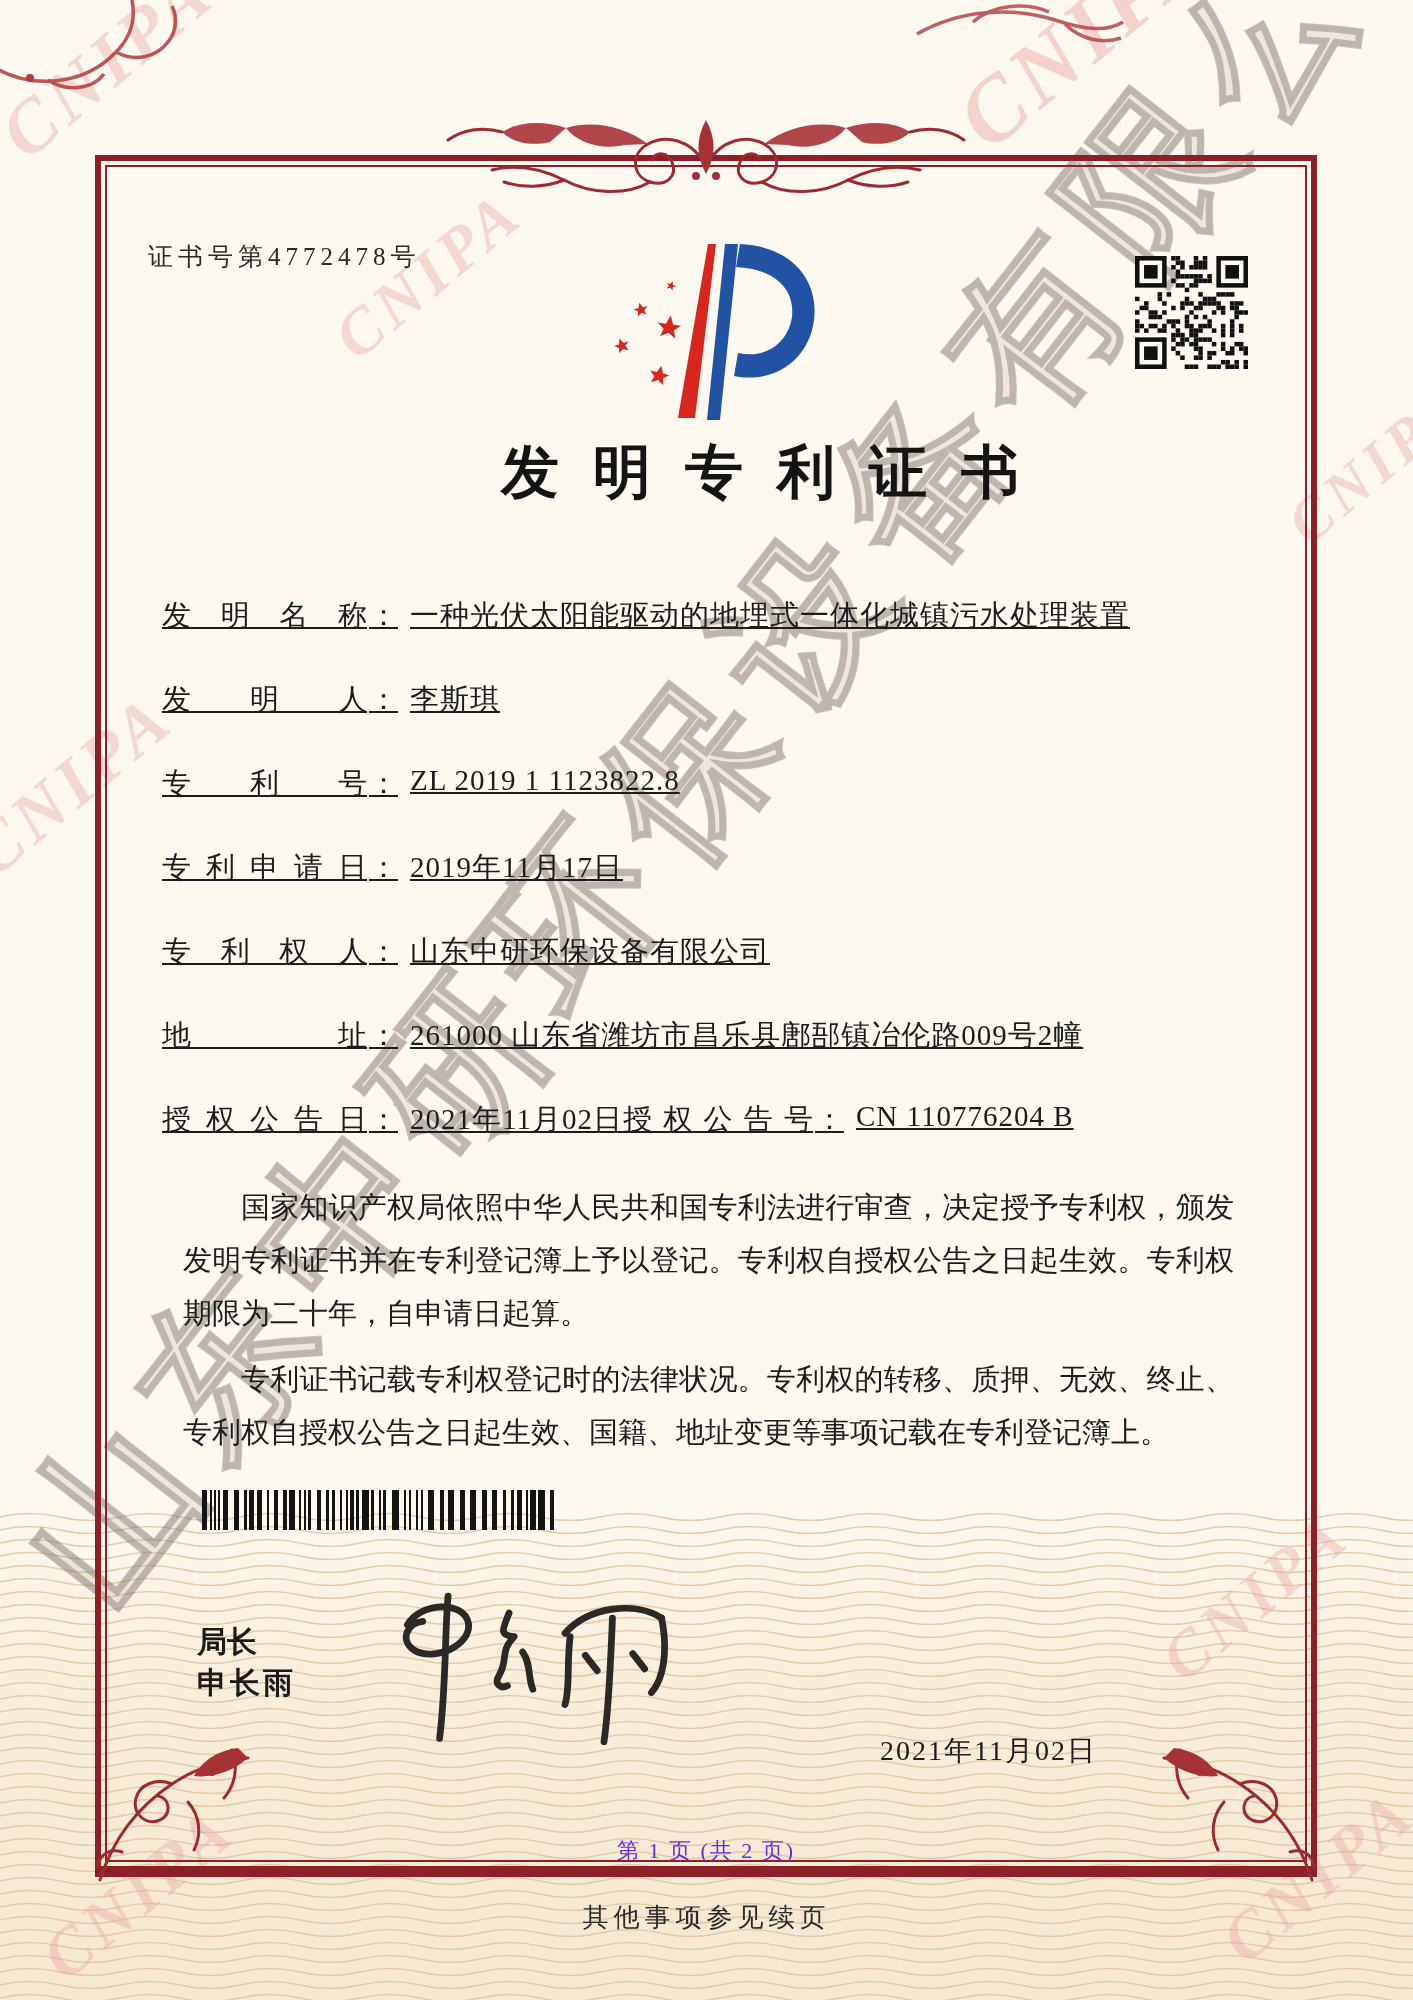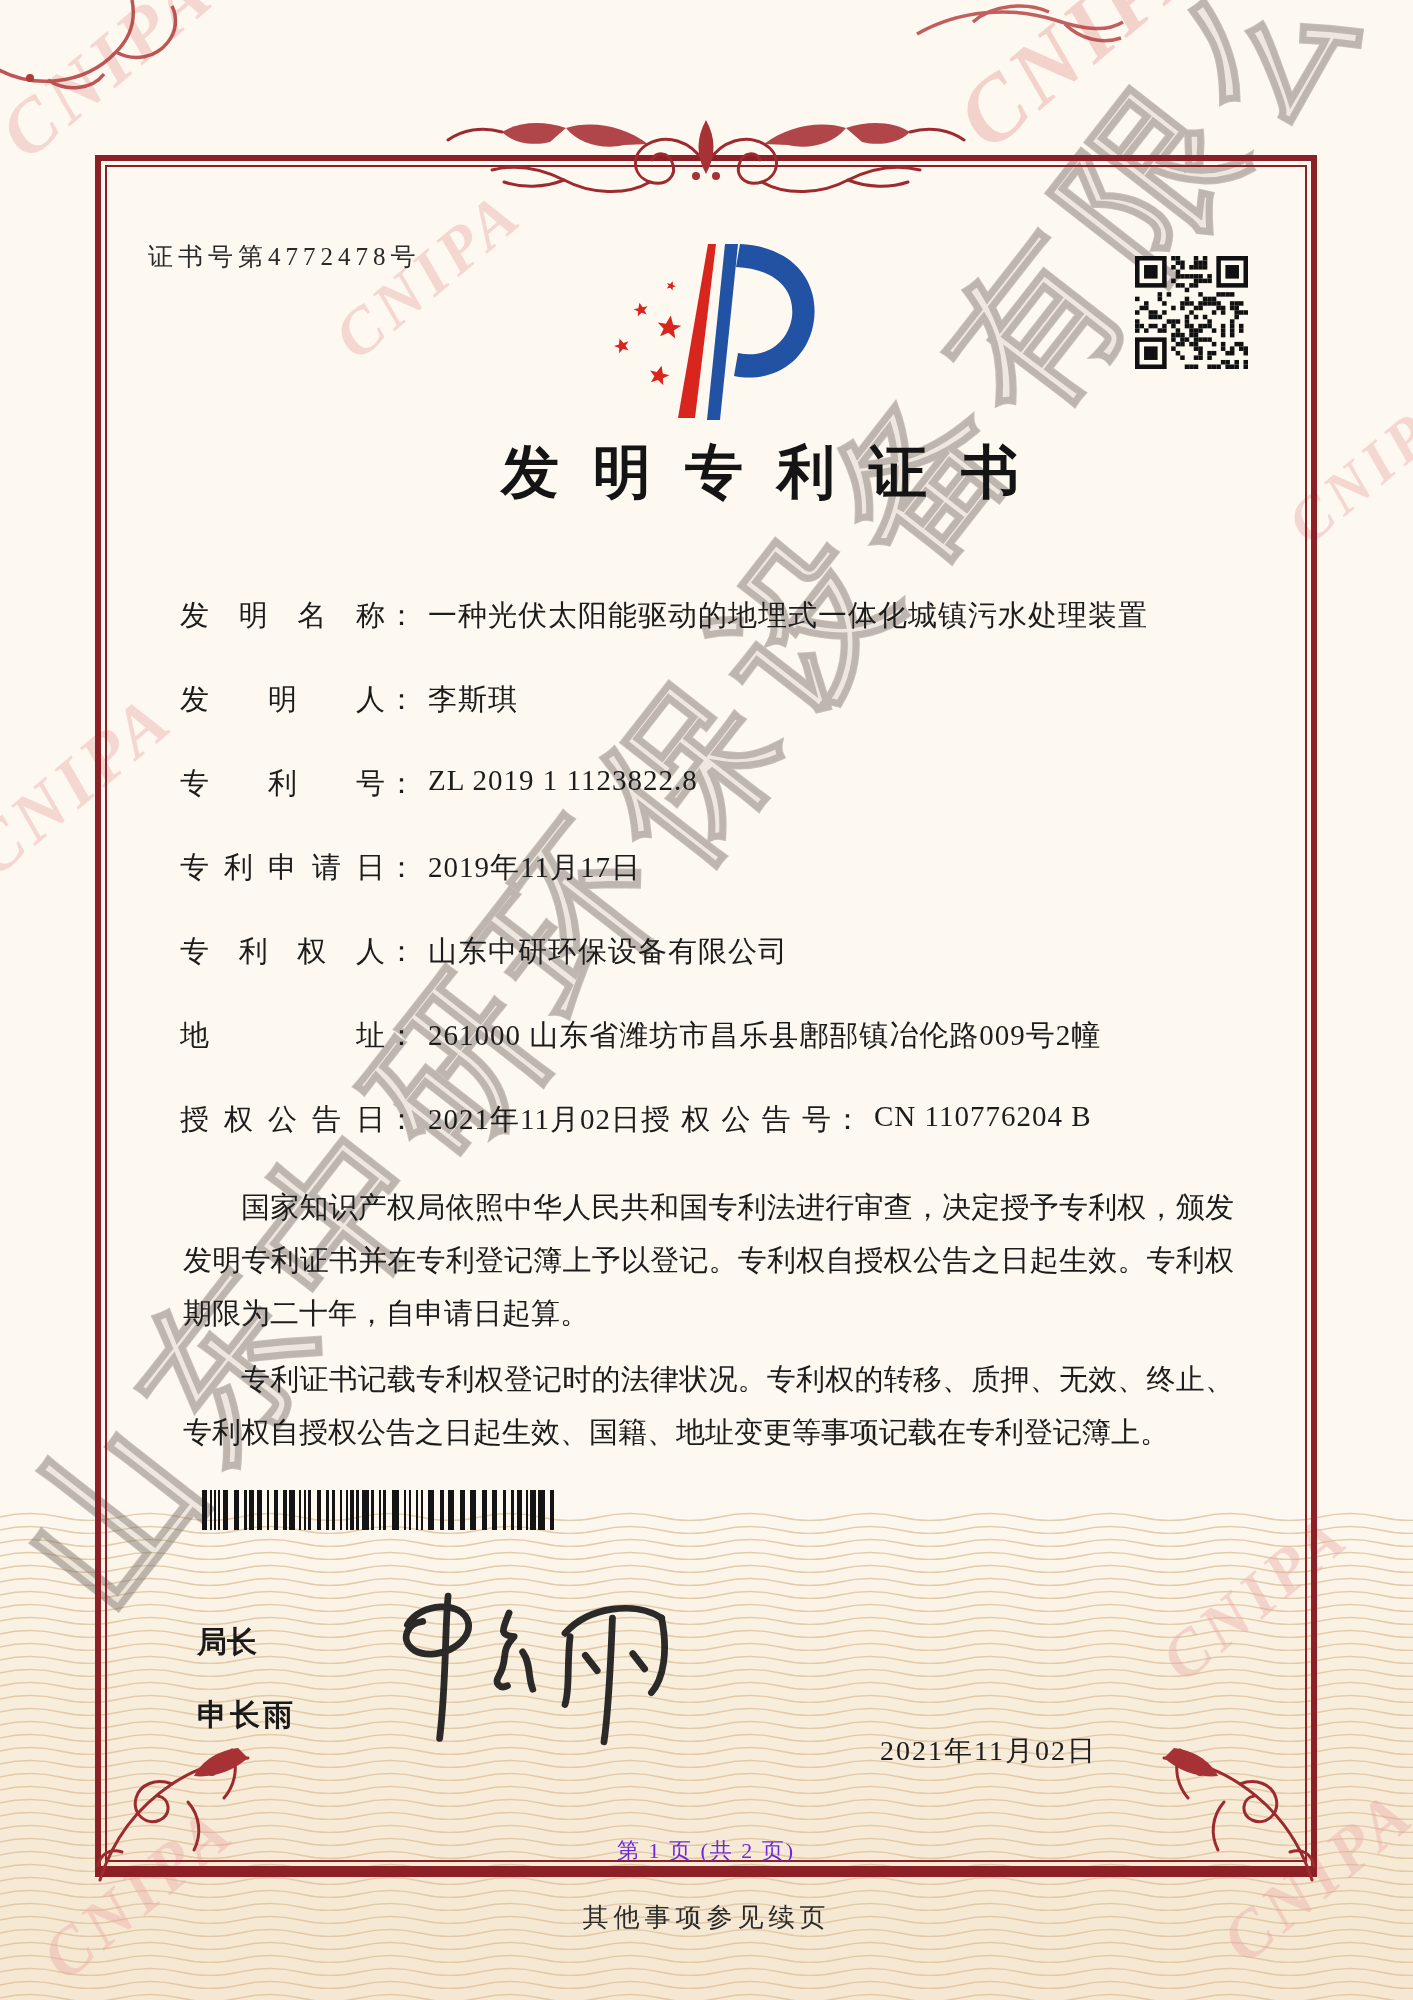--- a/index.html
+++ b/index.html
@@ -33,32 +33,32 @@
   .orn{z-index:4;}
   .ornament-br{transform:scaleX(-1);}
 
   
   .z{z-index:5;}
   .cert-no{left:148px;top:240px;font-size:25px;letter-spacing:5px;color:#2a2a2a;}
   .logo{left:585px;top:236px;}
   .qr{left:1135px;top:256px;}
   .title{left:95px;top:434px;width:1330px;margin:0;text-align:center;font-size:58px;font-weight:700;
       letter-spacing:34px;text-indent:34px;color:#141414;}
-  .fields{left:180px;top:596px;width:1085px;}
+  .fields{left:162px;top:596px;width:1085px;text-decoration:underline;}
   .row{height:84px;display:flex;align-items:flex-start;font-size:29px;}
   .lbl{display:inline-block;width:205px;text-align:justify;text-align-last:justify;flex:none;}
   .lbl2{width:190px;}
   .colon{flex:none;margin:0 12px 0 2px;}
   .val{letter-spacing:1px;white-space:nowrap;}
   .body-text{left:170px;top:1168px;width:1077px;font-size:29px;line-height:53px;text-align:justify;}
   .body-text p{margin:13px;text-indent:2em;}
   .barcode{left:202px;top:1490px;}
   .officer{left:197px;top:1622px;font-family:"Liberation Sans","DejaVu Sans",sans-serif;
       font-weight:600;font-size:30px;color:#1a1a1a;}
-  .officer .nm{margin-top:32px;letter-spacing:3px;}
+  .officer .nm{letter-spacing:3px;}
   .sig{left:382px;top:1578px;}
   .date{left:880px;top:1732px;font-size:28px;letter-spacing:2px;}
   .pageno{left:95px;top:1836px;width:1222px;text-align:center;font-size:22px;letter-spacing:2px;color:#6d28d9;}
   .note{left:0;top:1900px;width:1413px;text-align:center;font-size:26px;letter-spacing:5px;color:#2a2a2a;}
 </style>
 </head>
 <body>
 
 <div class="page">
 

